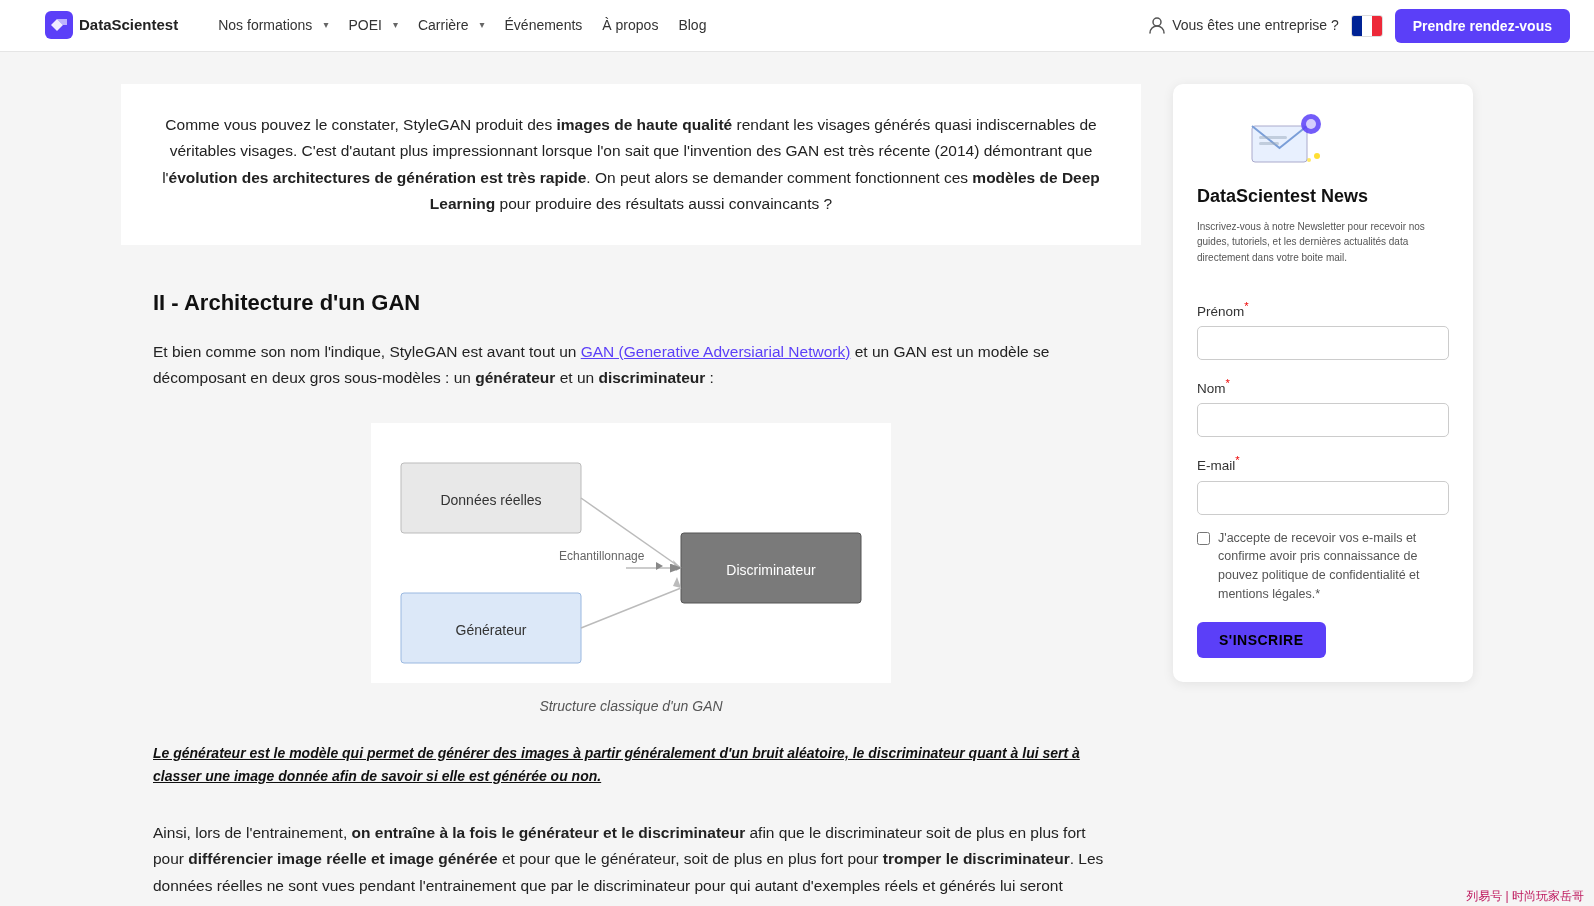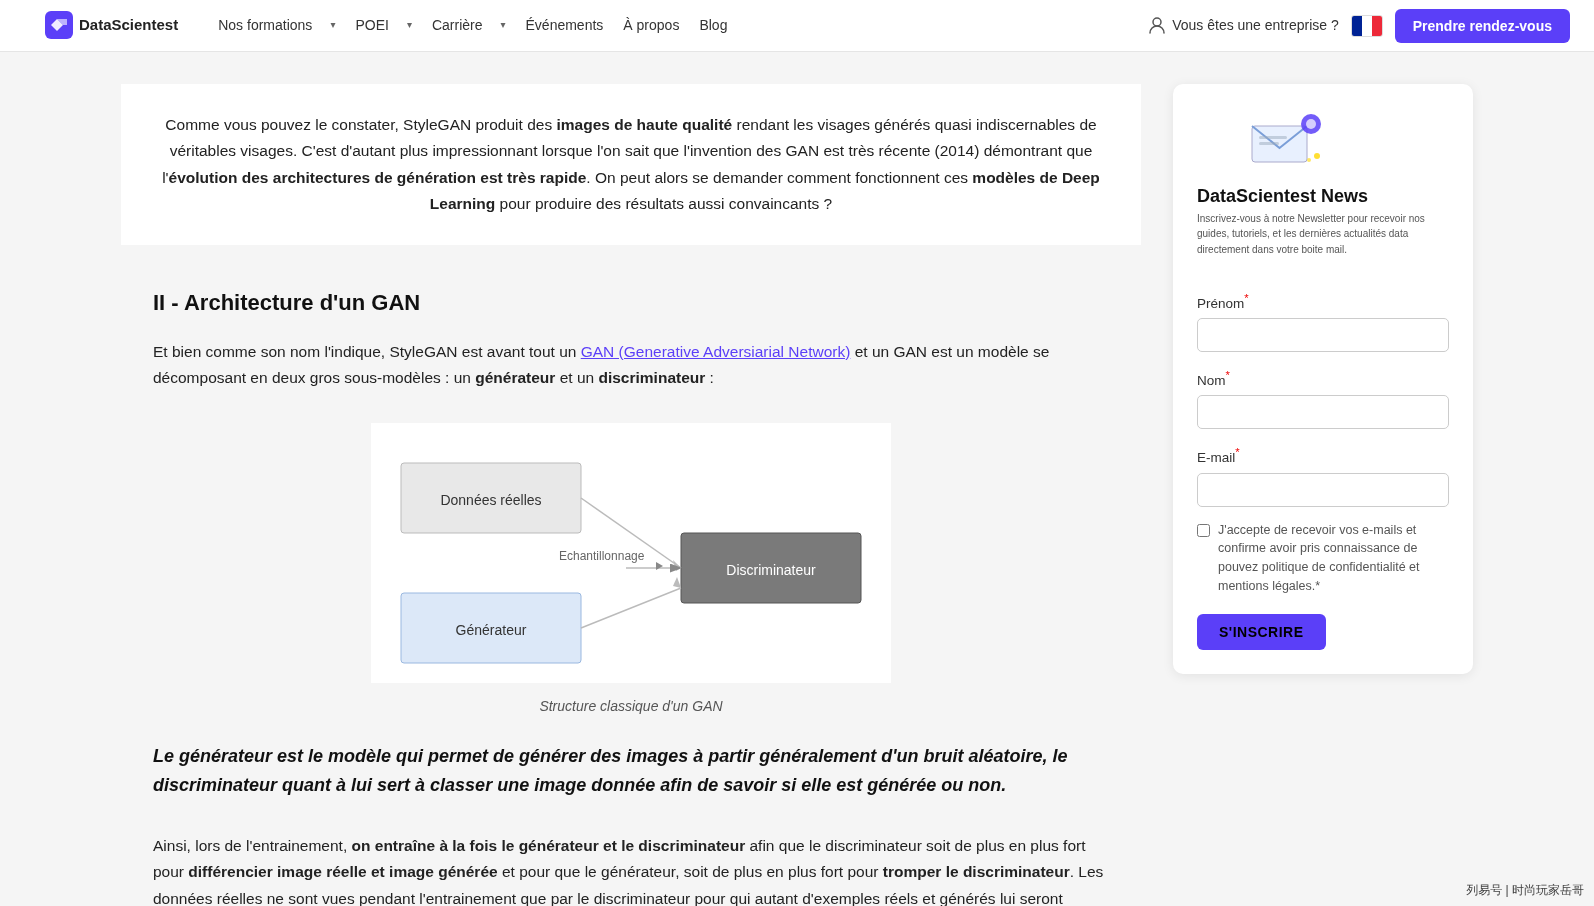--- a/index.html
+++ b/index.html
@@ -10,21 +10,21 @@
       position: fixed; top: 0; left: 0; right: 0; height: 52px;
       background: #fff; border-bottom: 1px solid #e5e5e5;
       display: flex; align-items: center; justify-content: space-between;
       padding: 0 24px; z-index: 100;
     }
     .navbar-left { display: flex; align-items: center; gap: 32px; padding-left: 21px; }
     .logo { display: flex; align-items: center; gap: 6px; font-weight: 700; font-size: 15px; color: #222; text-decoration: none; }
     .logo-icon { width: 28px; height: 28px; }
     .nav-links { display: flex; align-items: center; gap: 4px; }
     .nav-item {
-      display: flex; align-items: center; gap: 18px;
+      display: flex; align-items: center; gap: 11px;
       font-size: 14px; color: #333; cursor: pointer; padding: 6px 8px;
       border-radius: 4px; white-space: nowrap;
     }
     .nav-item .chevron { font-size: 10px; color: #666; }
     .navbar-right { display: flex; align-items: center; gap: 12px; }
     .enterprise-link { display: flex; align-items: center; gap: 6px; font-size: 14px; color: #333; cursor: pointer; }
     .flag-btn { width: 32px; height: 22px; border-radius: 3px; overflow: hidden; cursor: pointer; border: 1px solid #ddd; display: flex; }
     .flag-blue { background: #002395; flex: 1; }
     .flag-white { background: #fff; flex: 1; }
     .flag-red { background: #ED2939; flex: 1; }
@@ -44,56 +44,56 @@
     .section-body { font-size: 15.5px; line-height: 1.7; color: #222; padding: 0 32px; }
     .section-body a { color: #5b3ff8; text-decoration: underline; }
     .section-body b { font-weight: 700; }
 
     
     .diagram-container { display: flex; justify-content: center; margin: 32px 0 12px 0; }
     .diagram-svg-wrapper { background: #fff; border: none; }
     .diagram-caption { text-align: center; font-size: 14px; color: #555; font-style: italic; margin-bottom: 24px; padding: 0 32px; }
 
     
-    .callout-quote { font-size: 18px; font-style: italic; font-weight: 700; line-height: 1.65; margin: 24px 32px 32px 32px; color: #111; }
+    .callout-quote { font-size: 14px; font-style: italic; font-weight: 700; line-height: 1.65; margin: 24px 32px 32px 32px; color: #111; text-decoration: underline; }
 
     
     .second-body { font-size: 15.5px; line-height: 1.7; color: #222; padding: 0 32px 40px 32px; }
     .second-body b { font-weight: 700; }
 
     
     .sidebar-card {
       background: #fff; border-radius: 10px; padding: 24px;
       box-shadow: 0 2px 12px rgba(0,0,0,0.08);
     }
     .sidebar-card-header { display: flex; flex-direction: column; align-items: flex-start; margin-bottom: 16px; }
     .newsletter-icon { width: 80px; height: 64px; margin-bottom: 10px; margin-left: 50px;}
-    .sidebar-card-title { font-size: 18px; font-weight: 700; color: #111; }
+    .sidebar-card-title { font-size: 18px; font-weight: 700; color: #111; margin-bottom: 8px; }
     .sidebar-card-desc { font-size: 10px; color: #555; line-height: 1.55; margin-bottom: 16px; }
     .form-group { margin-bottom: 14px; }
     .form-label { font-size: 13.5px; color: #333; margin-bottom: 4px; display: block; }
     .form-label sup { color: #e00; }
     .form-input {
       width: 100%; border: 1px solid #ccc; border-radius: 5px;
       padding: 8px 10px; font-size: 14px; color: #222; outline: none;
       background: #fff;
     }
     .checkbox-group { display: flex; align-items: flex-start; gap: 8px; margin: 14px 0 18px 0; }
     .checkbox-group input[type=checkbox] { margin-top: 3px; flex-shrink: 0; }
     .checkbox-label { font-size: 12.5px; color: #555; line-height: 1.5; }
     .subscribe-btn {
       background: #5b3ff8; color: #000000; border: none; border-radius: 6px;
       padding: 10px 22px; font-size: 14px; font-weight: 700; cursor: pointer;
       letter-spacing: 0.5px;
     }
 
     
     .watermark {
-      position: fixed; bottom: 6px; right: 10px;
-      font-size: 12px; color: #404040;
+      position: fixed; bottom: 0; right: 10px;
+      font-size: 12px; color: #be185d;
     }
   </style>
 </head>
 <body>
 
 <nav class="navbar">
   <div class="navbar-left">
 
     <a class="logo" href="#">
       <svg class="logo-icon" viewBox="0 0 28 28" fill="none" xmlns="http://www.w3.org/2000/svg">

